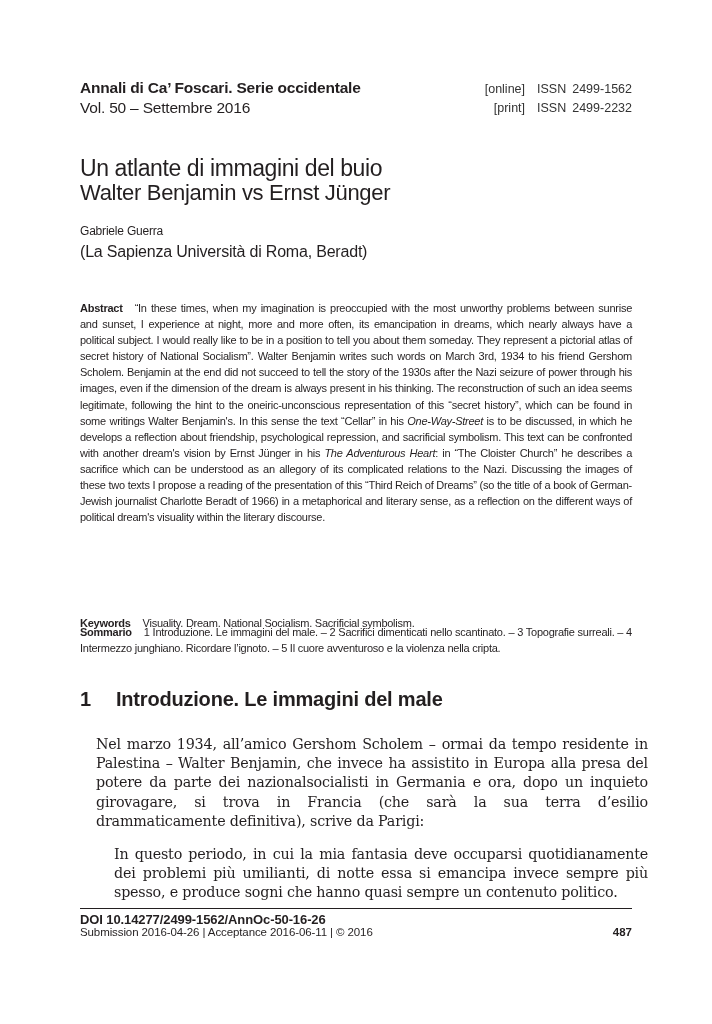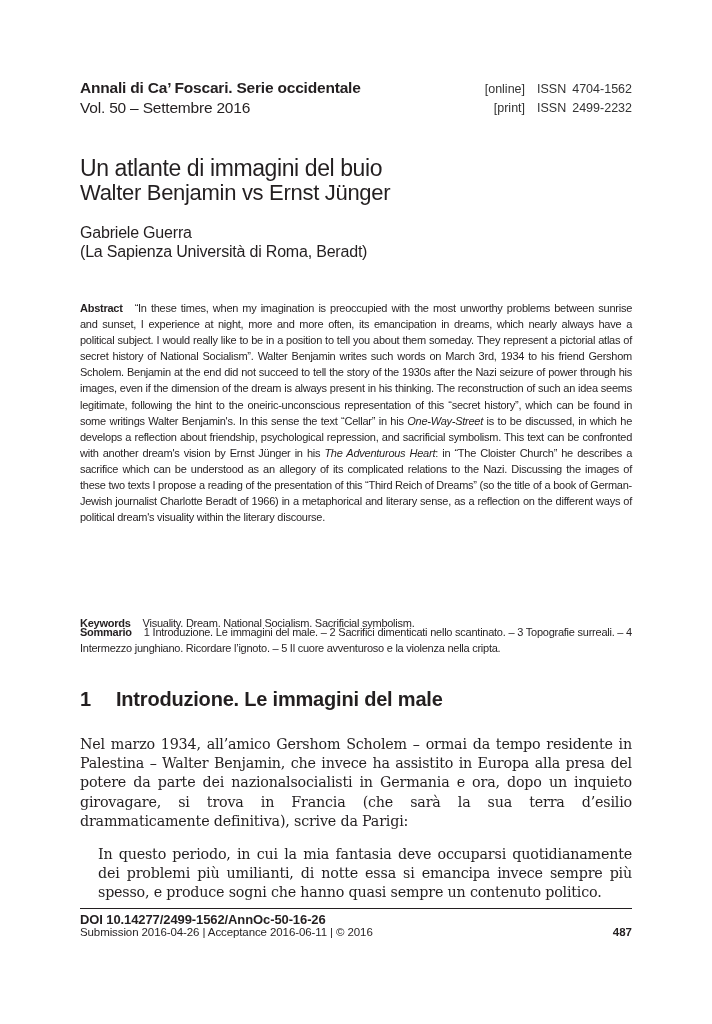--- a/index.html
+++ b/index.html
@@ -1,31 +1,31 @@
 <!DOCTYPE html>
 <html><head>
 <meta charset="utf-8">
 <style>
   html, body { margin: 0; padding: 0; background: #ffffff; }
   body { width: 712px; height: 1024px; position: relative; overflow: hidden; color: #231f20; }
   .sans { font-family: "Liberation Sans", "DejaVu Sans", sans-serif; }
-  .serif { font-family: "DejaVu Serif", "Liberation Serif", serif; }
+  .serif { font-family: "DejaVu Serif", "Liberation Serif", serif; margin-left: 16px; }
   .abs { position: absolute; }
 
   .journal-title { left: 80px; top: 79px; font-size: 15.5px; font-weight: bold; letter-spacing: -0.2px; }
   .journal-vol { left: 80px; top: 99px; font-size: 15.5px; letter-spacing: -0.2px; }
   .issn { right: 80px; font-size: 12.5px; color: #333; text-align: right; white-space: pre; }
   .issn.online { top: 82px; }
   .issn.print { top: 101px; padding-left: 12px; }
   .issn .bracket { margin-right: 12px; }
   .issn .num { margin-left: 6px; }
 
   .article-title { left: 80px; top: 155px; font-size: 23px; font-weight: normal; letter-spacing: -0.4px; }
   .article-subtitle { left: 80px; top: 180px; font-size: 22px; letter-spacing: -0.3px; }
-  .author { left: 80px; top: 224px; font-size: 16px; letter-spacing: -0.2px; }
+  .author { left: 80px; top: 224px; font-size: 12px; letter-spacing: -0.2px; }
   .affiliation { left: 80px; top: 243px; font-size: 16px; letter-spacing: -0.2px; }
 
   .block { left: 80px; width: 552px; font-size: 11px; line-height: 16.1px; text-align: justify; letter-spacing: -0.25px; }
   .abstract { top: 300px; }
   .sommario { top: 592px; margin-top: 32px; }
   .keywords { top: 615px; }
   .label { font-weight: bold; margin-right: 12px; }
 
   .section-heading { left: 80px; top: 688px; font-size: 20px; font-weight: bold; letter-spacing: -0.2px; }
   .section-heading .num { display: inline-block; width: 36px; }
@@ -37,21 +37,21 @@
   .doi { left: 80px; top: 912px; font-size: 13px; font-weight: bold; letter-spacing: -0.1px; }
   .submission { left: 80px; top: 926px; font-size: 11.5px; letter-spacing: -0.1px; }
   .page-number { right: 80px; top: 926px; font-size: 11.5px; font-weight: bold; }
 </style>
 </head>
 <body>
 
 <div class="abs sans journal-title">Annali di Ca’ Foscari. Serie occidentale</div>
 <div class="abs sans journal-vol">Vol. 50 – Settembre 2016</div>
 
-<div class="abs sans issn online"><span class="bracket">[online]</span><span>ISSN</span><span class="num">4704-1562</span></div>
+<div class="abs sans issn online"><span class="bracket">[online]</span><span>ISSN</span><span class="num">2499-1562</span></div>
 <div class="abs sans issn print"><span class="bracket">[print]</span><span>ISSN</span><span class="num">2499-2232</span></div>
 
 <div class="abs sans article-title">Un atlante di immagini del buio</div>
 <div class="abs sans article-subtitle">Walter Benjamin vs Ernst Jünger</div>
 <div class="abs sans author">Gabriele Guerra</div>
 <div class="abs sans affiliation">(La Sapienza Università di Roma, Beradt)</div>
 
 <div class="abs sans block abstract"><span class="label">Abstract</span><span>“In these times, when my imagination is preoccupied with the most unworthy problems between sunrise and sunset, I experience at night, more and more often, its emancipation in dreams, which nearly always have a political subject. I would really like to be in a position to tell you about them someday. They represent a pictorial atlas of secret history of National Socialism”. Walter Benjamin writes such words on March 3rd, 1934 to his friend Gershom Scholem. Benjamin at the end did not succeed to tell the story of the 1930s after the Nazi seizure of power through his images, even if the dimension of the dream is always present in his thinking. The reconstruction of such an idea seems legitimate, following the hint to the oneiric-unconscious representation of this “secret history”, which can be found in some writings Walter Benjamin's. In this sense the text “Cellar” in his </span><em>One-Way-Street</em><span> is to be discussed, in which he develops a reflection about friendship, psychological repression, and sacrificial symbolism. This text can be confronted with another dream's vision by Ernst Jünger in his </span><em>The Adventurous Heart</em><span>: in “The Cloister Church” he describes a sacrifice which can be understood as an allegory of its complicated relations to the Nazi. Discussing the images of these two texts I propose a reading of the presentation of this “Third Reich of Dreams” (so the title of a book of German-Jewish journalist Charlotte Beradt of 1966) in a metaphorical and literary sense, as a reflection on the different ways of political dream's visuality within the literary discourse.</span></div>
 
 <div class="abs sans block sommario"><span class="label">Sommario</span><span>1 Introduzione. Le immagini del male. – 2 Sacrifici dimenticati nello scantinato. – 3 Topografie surreali. – 4 Intermezzo junghiano. Ricordare l’ignoto. – 5 Il cuore avventuroso e la violenza nella cripta.</span></div>

